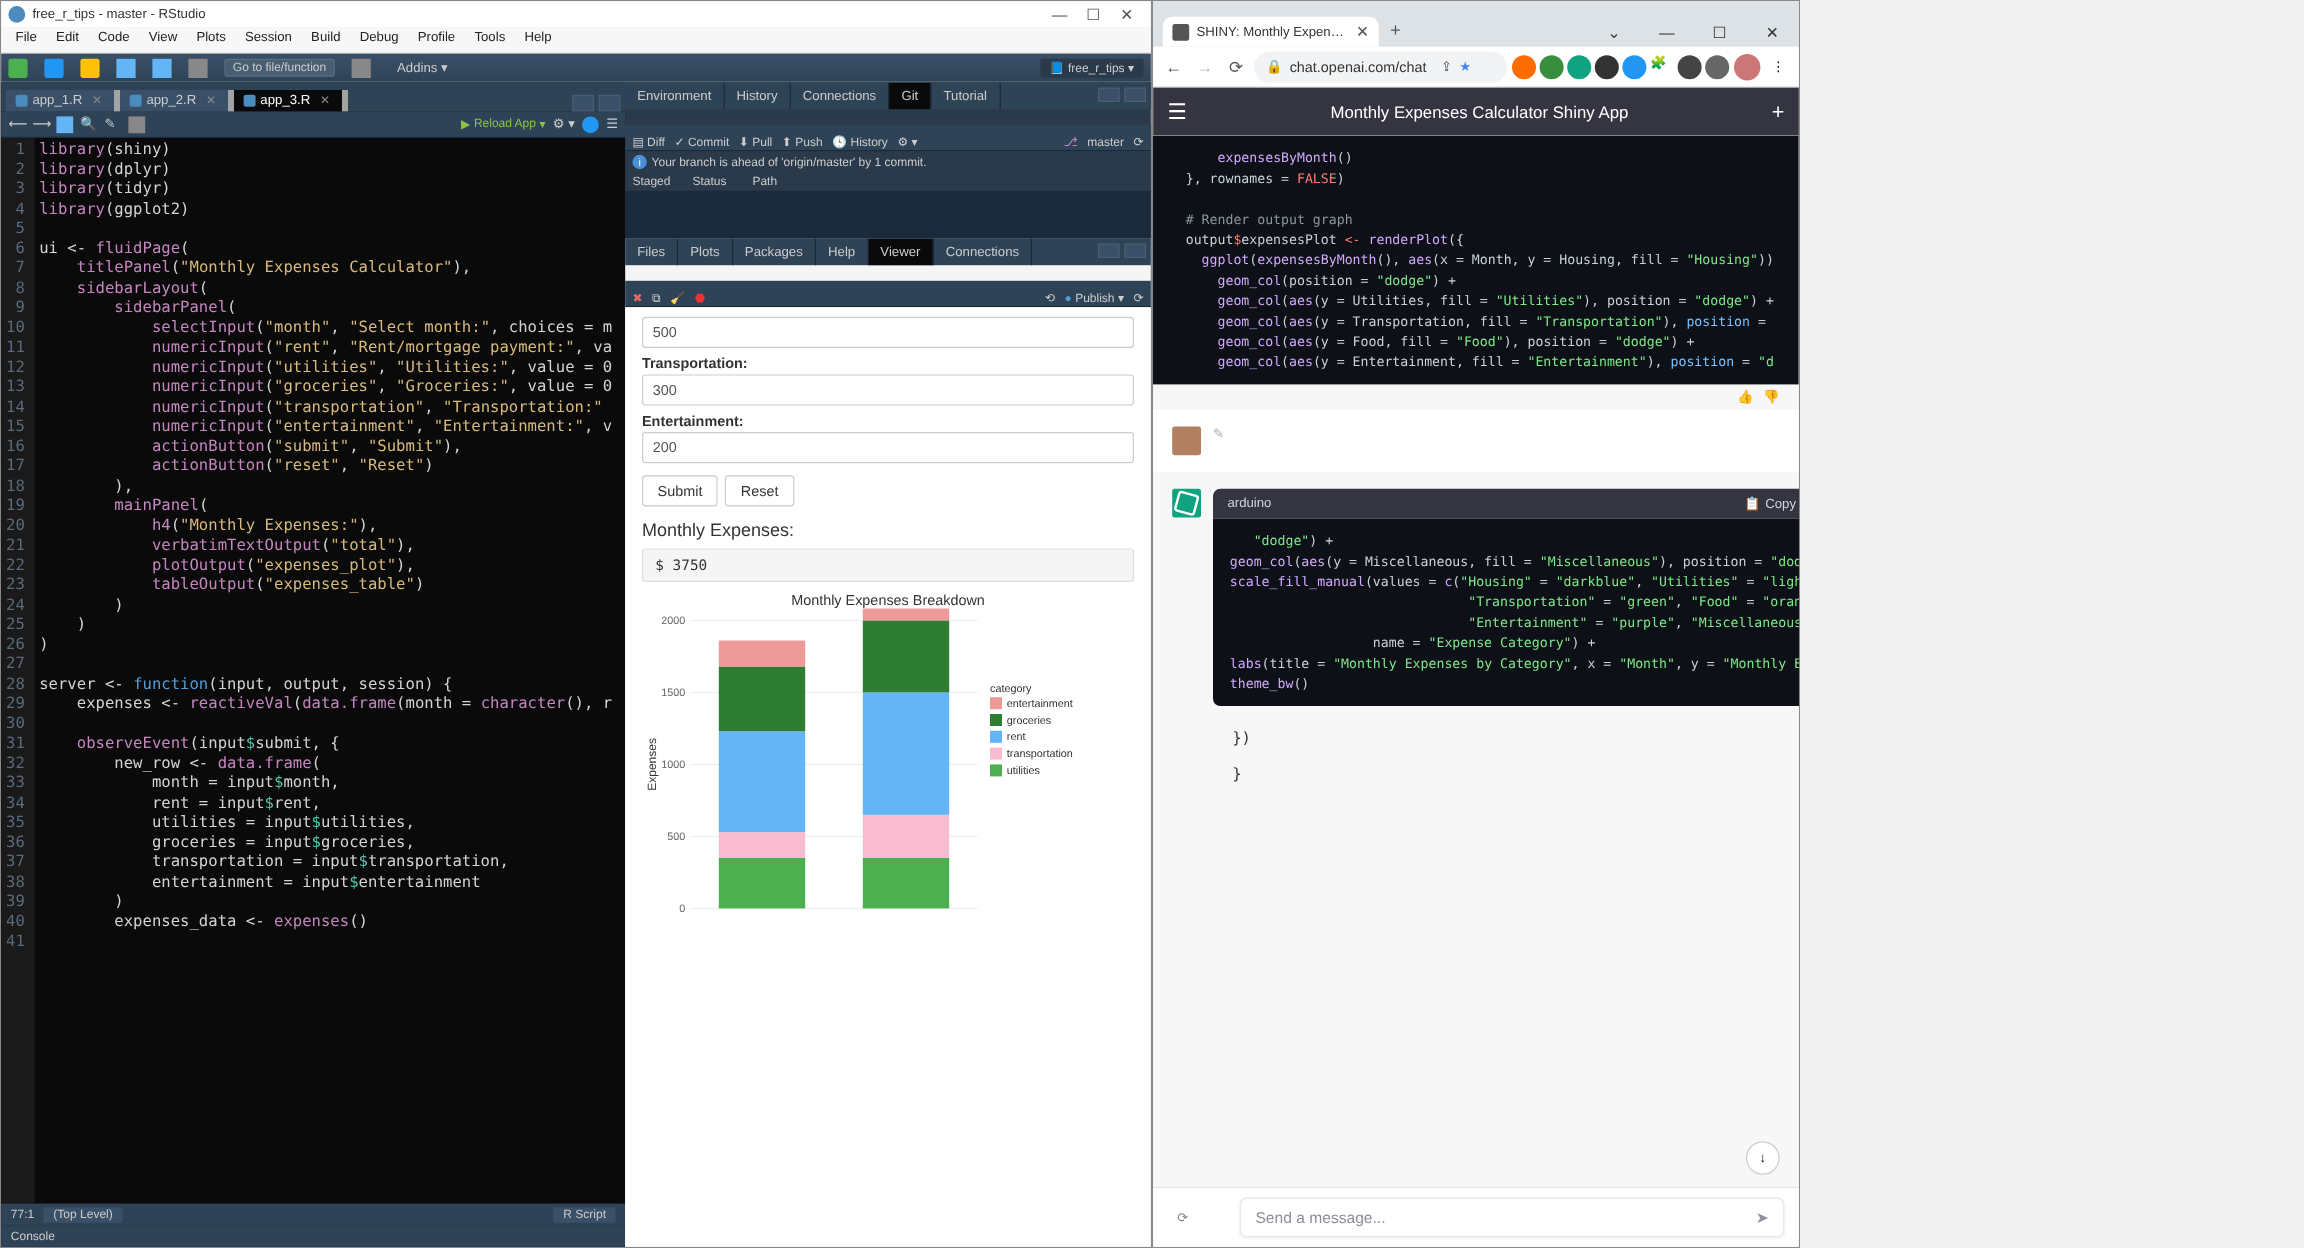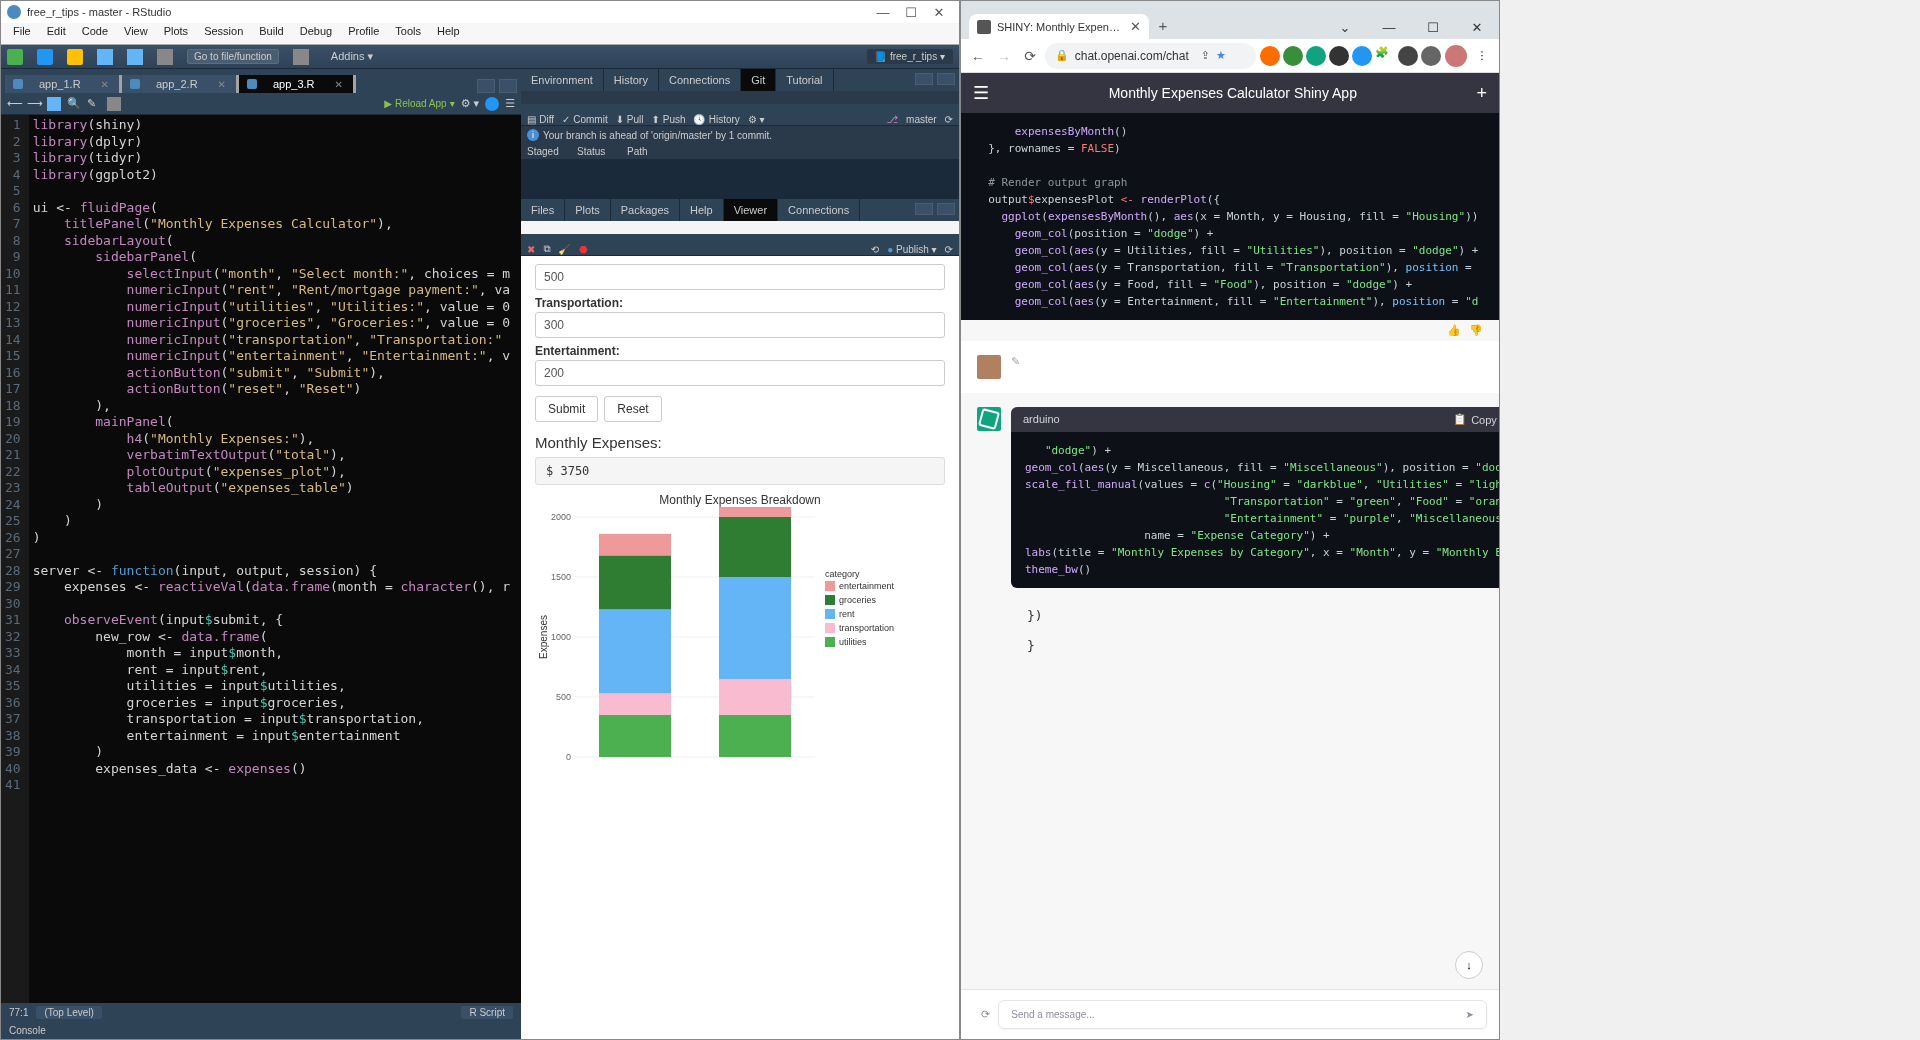--- a/index.html
+++ b/index.html
@@ -20,21 +20,21 @@
 .rs-toolbar .addins { color: #ccc; font-size: 11px; padding: 2px 8px; }
 .rs-toolbar .spacer { flex: 1; }
 .rs-toolbar .branch { background: #2a3a4a; color: #ccc; padding: 2px 8px; font-size: 10px; border-radius: 2px; }
 
 .rs-body { flex: 1; display: flex; background: #2a3a4a; }
 .rs-left { width: 520px; display: flex; flex-direction: column; background: #1a1a1a; }
 .rs-right { flex: 1; display: flex; flex-direction: column; }
 
 
 .ed-tabs { height: 24px; background: #2f4357; display: flex; align-items: flex-end; padding-left: 4px; }
-.ed-tab { background: #3a5068; color: #ccc; padding: 3px 10px 3px 8px; font-size: 11px; border-right: 3px solid #a3a3a3; display: flex; align-items: center; gap: 16px; }
+.ed-tab { background: #3a5068; color: #ccc; padding: 3px 10px 3px 8px; font-size: 11px; border-right: 5px solid #a3a3a3; display: flex; align-items: center; gap: 4px; }
 .ed-tab.active { background: #0a0a0a; color: #fff; }
 .ed-tab .ticon { width: 10px; height: 10px; background: #4b8bbe; border-radius: 2px; }
 .ed-tab .tx { margin-left: 4px; color: #888; font-size: 10px; }
 .ed-tabs .tabspacer { flex: 1; }
 .ed-tabs .tabwinbtn { width: 18px; height: 14px; margin-right: 4px; background: #3a5068; border: 1px solid #4a5e72; }
 
 .ed-toolbar { height: 22px; background: #2f4357; border-bottom: 1px solid #1a2a3a; display: flex; align-items: center; padding: 0 6px; gap: 6px; }
 .ed-toolbar .eticon { width: 14px; height: 14px; }
 .ed-toolbar .spacer { flex: 1; }
 .ed-toolbar .reload { color: #8bc34a; font-size: 10px; display: flex; align-items: center; gap: 3px; }
@@ -138,21 +138,21 @@
 
 .code-head { background: #343541; color: #d1d5db; padding: 6px 12px; font-size: 11px; border-radius: 6px 6px 0 0; margin: 0 12px; display: flex; }
 .code-head .spacer { flex: 1; }
 .code-head .copy { display: flex; gap: 4px; align-items: center; }
 
 .scroll-down { position: absolute; right: 16px; bottom: 60px; width: 28px; height: 28px; border-radius: 50%; background: #fff; border: 1px solid #ccc; display: flex; align-items: center; justify-content: center; }
 
 .chat-split { padding: 12px 16px; font-size: 13px; color: #333; font-family: Consolas, monospace; }
 
 .chat-input { height: 50px; background: #fff; border-top: 1px solid #e5e5e5; display: flex; align-items: center; padding: 0 12px; }
-.chat-input-box { flex: 1; border: 1px solid #e5e5e5; border-radius: 6px; padding: 8px 12px; color: #8e8ea0; font-size: 10px; display: flex; box-shadow: 0 1px 3px rgba(0,0,0,0.05); }
+.chat-input-box { flex: 1; border: 1px solid #e5e5e5; border-radius: 6px; padding: 8px 12px; color: #8e8ea0; font-size: 13px; display: flex; box-shadow: 0 1px 3px rgba(0,0,0,0.05); margin-left: 35px; }
 .chat-input-box .spacer { flex: 1; }
 .chat-regen { color: #888; padding: 0 8px; }
 </style>
 </head>
 <body>
 
 <div class="desktop">
 
 <div class="rstudio">
   <div class="rs-titlebar">

